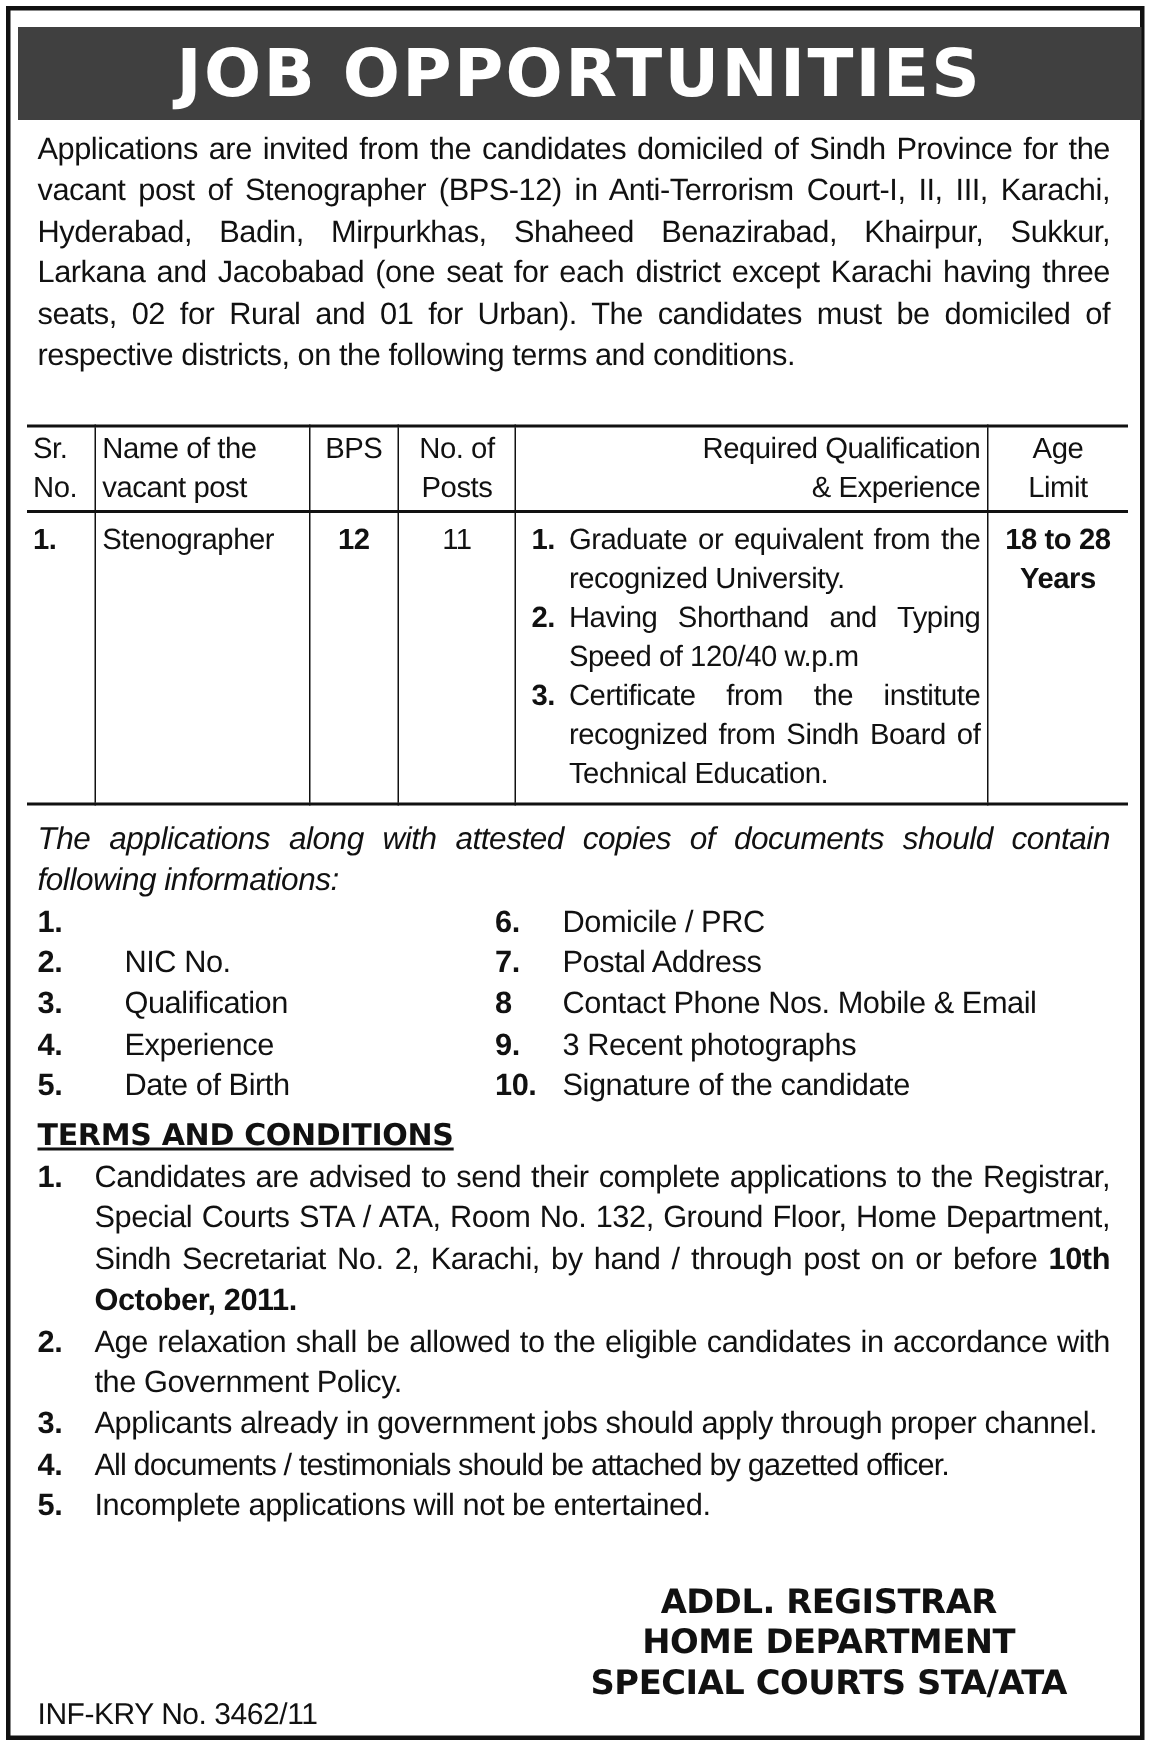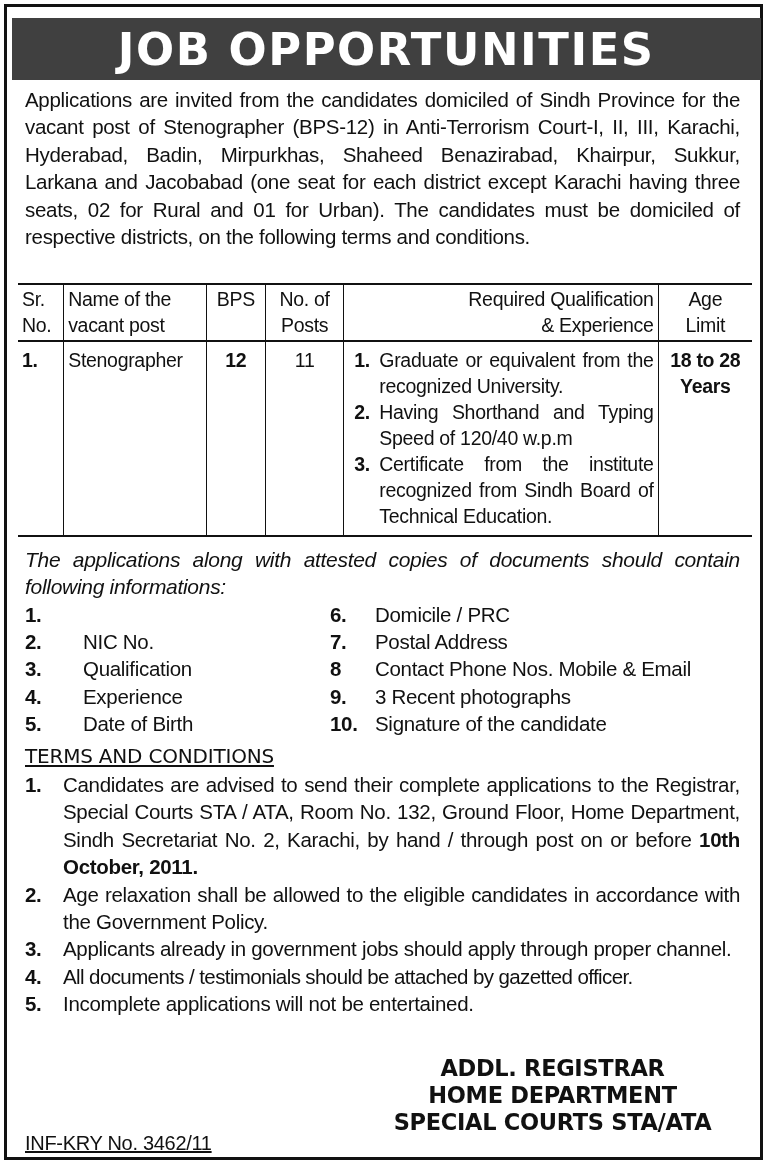--- a/index.html
+++ b/index.html
@@ -59,40 +59,40 @@
     display: grid; grid-template-columns: 305px 415px; grid-auto-flow: column;
     grid-template-rows: repeat(5, 27.2px);
     font-size: 20.5px; line-height: 27.2px; letter-spacing: -0.3px;
   }
   .doc-item { display: flex; white-space: nowrap; }
   .doc-num { font-weight: bold; width: 58px; flex: none; }
   .doc-num.right { width: 45px; }
 
   .terms-heading {
     position: absolute; left: 25px; top: 744px;
-    font-family: "DejaVu Sans", sans-serif; font-weight: normal; font-size: 20px;
+    font-family: "DejaVu Sans", sans-serif; font-weight: bold; font-size: 20px;
     text-decoration: underline; text-decoration-thickness: 2px; text-underline-offset: 2px;
     letter-spacing: -0.2px;
   }
   .terms-list {
     position: absolute; left: 25px; top: 771px; width: 715px;
     font-size: 20.5px; line-height: 27.4px; letter-spacing: -0.3px;
   }
   .term-item { display: flex; }
   .term-num { font-weight: bold; width: 38px; flex: none; }
   .term-text { flex: 1; text-align: justify; }
 
   .signature {
     position: absolute; left: 360px; top: 1055px; width: 385px;
     text-align: center; font-family: "DejaVu Sans", sans-serif;
     font-weight: bold; font-size: 22.5px; line-height: 27px; letter-spacing: -0.3px;
   }
   .ref-no {
     position: absolute; left: 25px; top: 1132px;
-    font-size: 20px; letter-spacing: -0.3px; text-decoration: underline;
+    font-size: 20px; letter-spacing: -0.3px;
   }
 </style>
 </head>
 <body>
 
 <div class="frame"></div>
 
 <div class="header-bar">
   <span class="header-title">JOB OPPORTUNITIES</span>
 </div>

